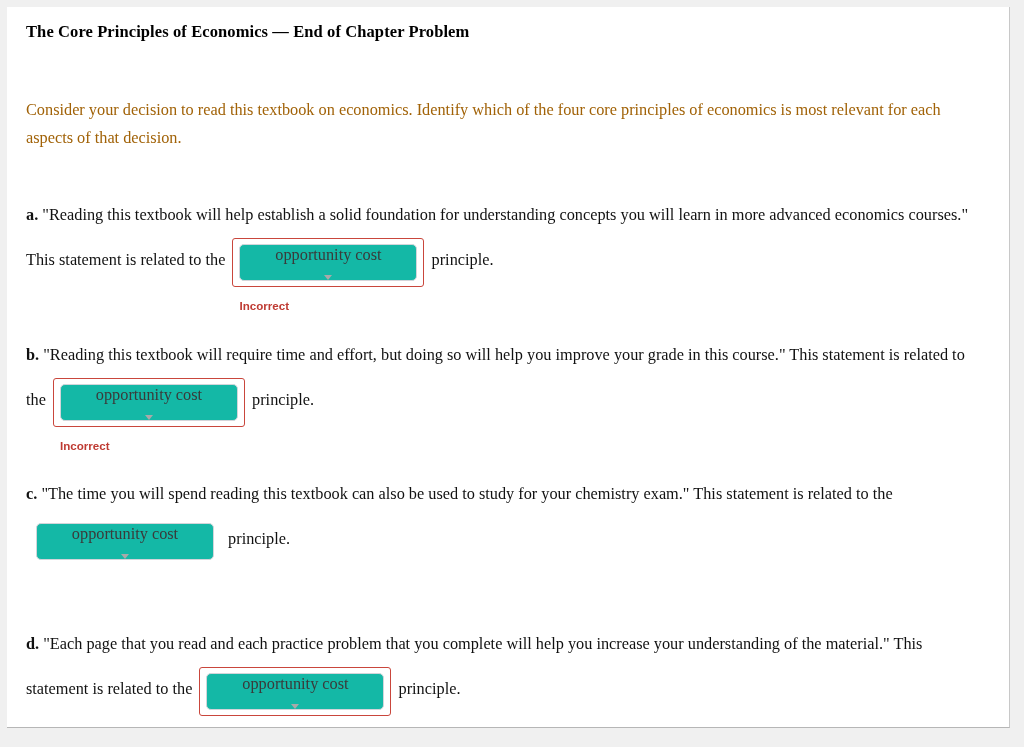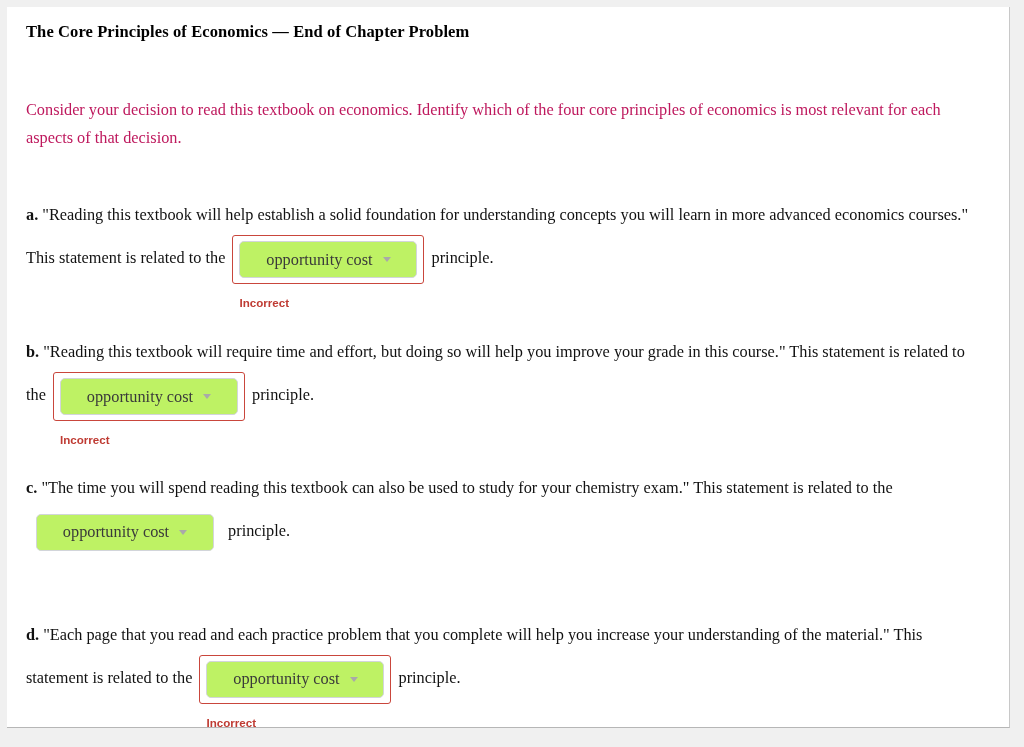--- a/index.html
+++ b/index.html
@@ -36,21 +36,21 @@
     font-weight: bold;
     font-size: 16.5px;
     color: #000000;
     margin: 0;
     line-height: 1.3;
     letter-spacing: 0.1px;
   }
 
   .intro {
     font-size: 16.3px;
-    color: #be185d;
+    color: #a16207;
     line-height: 1.68;
     margin: 54px 0 0 0;
     max-width: 945px;
   }
 
   .question {
     font-size: 16.3px;
     color: #111111;
     line-height: 2.45;
     margin: 0;
@@ -88,25 +88,26 @@
 
   .dropdown {
     display: inline-flex;
     align-items: center;
     justify-content: center;
     gap: 10px;
     min-width: 178px;
     height: 37px;
     box-sizing: border-box;
     padding: 0 14px;
-    background: #bef264;
+    background: #14b8a6;
     border: 1px solid #d2d5da;
     border-radius: 5px;
     cursor: pointer;
     line-height: normal;
+    flex-direction: column;
   }
 
   .dropdown-label {
     font-family: "Liberation Serif", "DejaVu Serif", serif;
     font-size: 16.3px;
     color: #3a3a3a;
     white-space: nowrap;
   }
 
   .caret {

